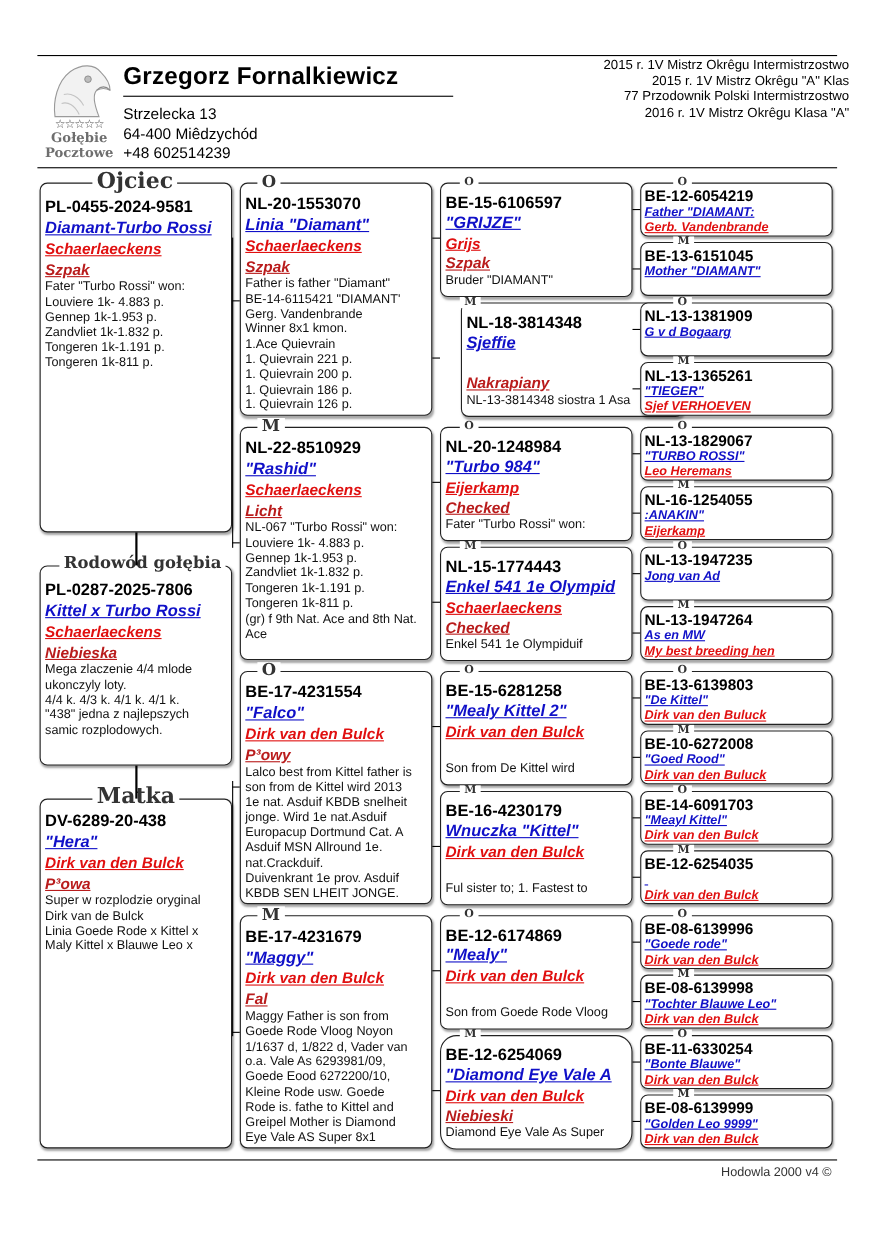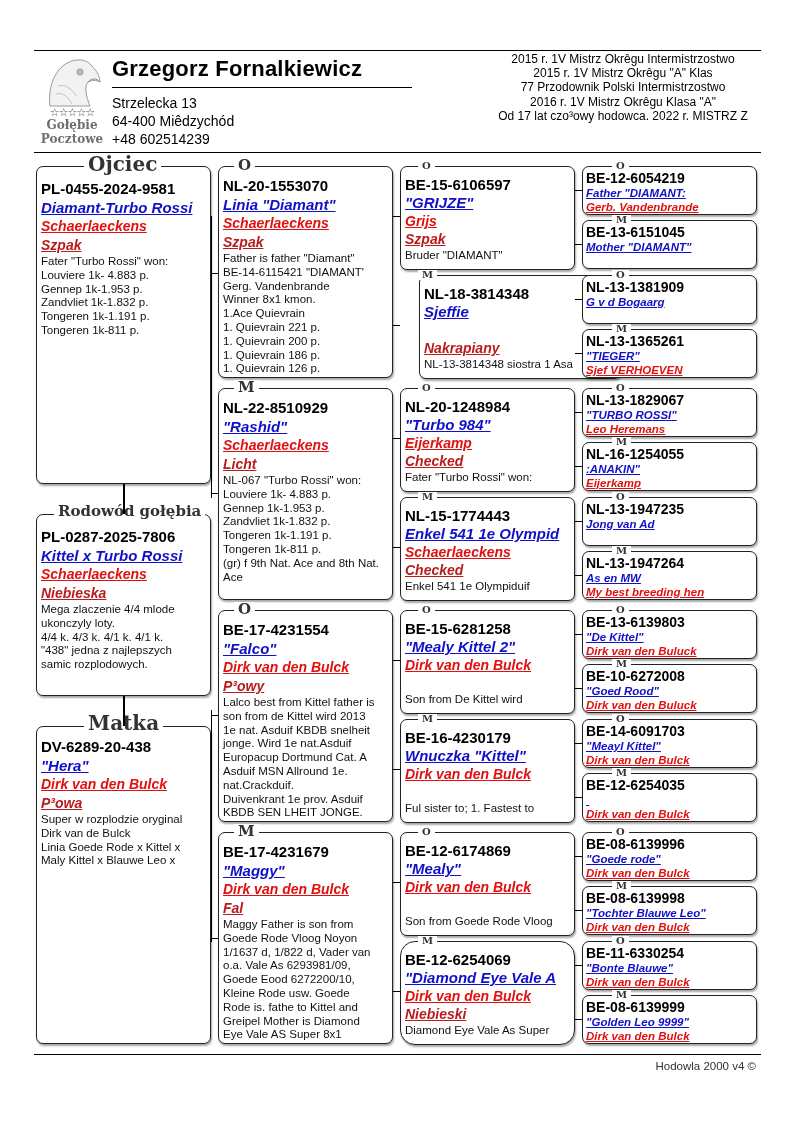--- a/index.html
+++ b/index.html
@@ -9,21 +9,21 @@
   .hr { position: absolute; left: 34px; width: 727px; height: 1px; background: #000; }
 
   
   .logo { position: absolute; left: 36px; top: 56px; width: 72px; height: 92px; }
   .logo-head { position: absolute; left: 8px; top: 0; width: 58px; height: 52px; }
   .logo-stars { position: absolute; left: 0; top: 50px; width: 72px; text-align: center; font-size: 11px; color: #555; letter-spacing: -1px; }
   .logo-text { position: absolute; left: 0; top: 62px; width: 72px; text-align: center; font-family: "DejaVu Serif", serif; font-weight: bold; font-size: 12px; line-height: 14px; color: #6e6e6e; }
   .breeder-name { position: absolute; left: 112px; top: 56px; font-size: 22px; font-weight: bold; letter-spacing: 0.2px; }
   .name-rule { position: absolute; left: 112px; top: 87px; width: 300px; height: 1px; background: #000; }
   .address { position: absolute; left: 112px; top: 94px; font-size: 14px; line-height: 18px; }
-  .achievements { position: absolute; left: 474px; top: 52px; width: 298px; font-size: 12px; line-height: 14.2px; text-align: center; }
+  .achievements { position: absolute; left: 474px; top: 52px; width: 298px; font-size: 12px; line-height: 14.2px; text-align: right; }
 
   
   .box { position: absolute; border: 1px solid #222; border-radius: 7px; background: #fff;
          box-shadow: 1px 2px 2px rgba(0,0,0,0.35); padding: 0 4px; overflow: hidden; }
   .box-legend { position: absolute; background: #fff; font-family: "DejaVu Serif", serif; font-weight: bold; color: #333; padding: 0 4px; line-height: 1; }
   .legend-big { font-size: 20px; }
   .legend-mid { font-size: 15px; }
   .legend-xs  { font-size: 10px; }
 
   .ring { font-weight: bold; color: #000; white-space: nowrap; }
@@ -83,21 +83,20 @@
 <div class="address">
   <div>Strzelecka 13</div>
   <div>64-400 Miêdzychód</div>
   <div>+48 602514239</div>
 </div>
 <div class="achievements">
   <div>2015 r. 1V Mistrz Okrêgu Intermistrzostwo</div>
   <div>2015 r. 1V Mistrz  Okrêgu "A" Klas</div>
   <div>77 Przodownik Polski Intermistrzostwo</div>
   <div>2016 r. 1V Mistrz Okrêgu Klasa "A"</div>
-  <div>Od 17 lat czo³owy hodowca. 2022 r. MISTRZ  Z</div>
 </div>
 
 <div class="hr" style="top:152px;"></div>
 
 <div id="pedigree">
     <div class="box g1" style="left: 36px; top: 166px; width: 175px; height: 318px; padding-top: 12px;">
       <div class="ring">PL-0455-2024-9581</div>
       <div class="pname">Diamant-Turbo Rossi</div>
       <div class="breeder">Schaerlaeckens</div>
       <div class="color">Szpak</div>

